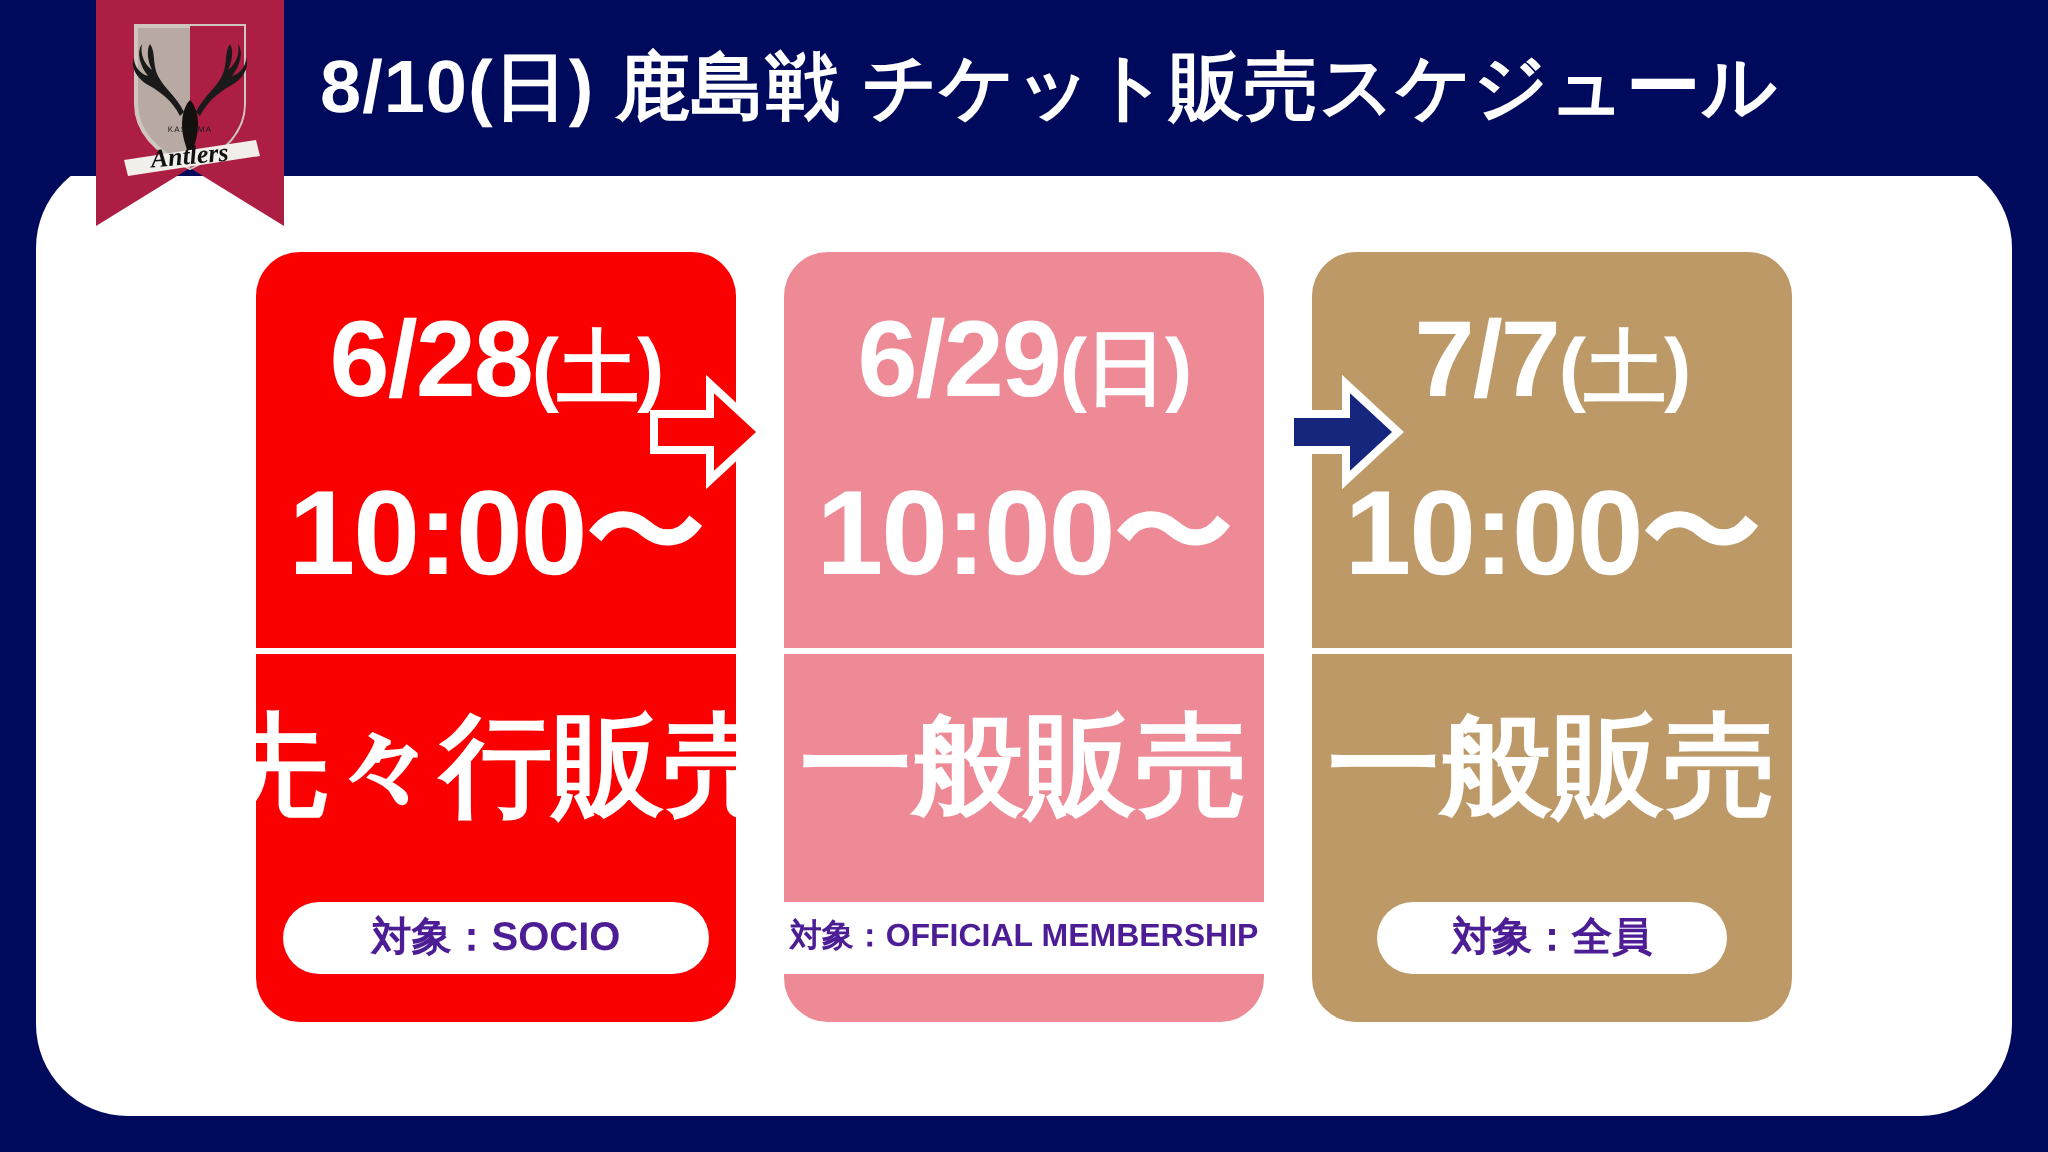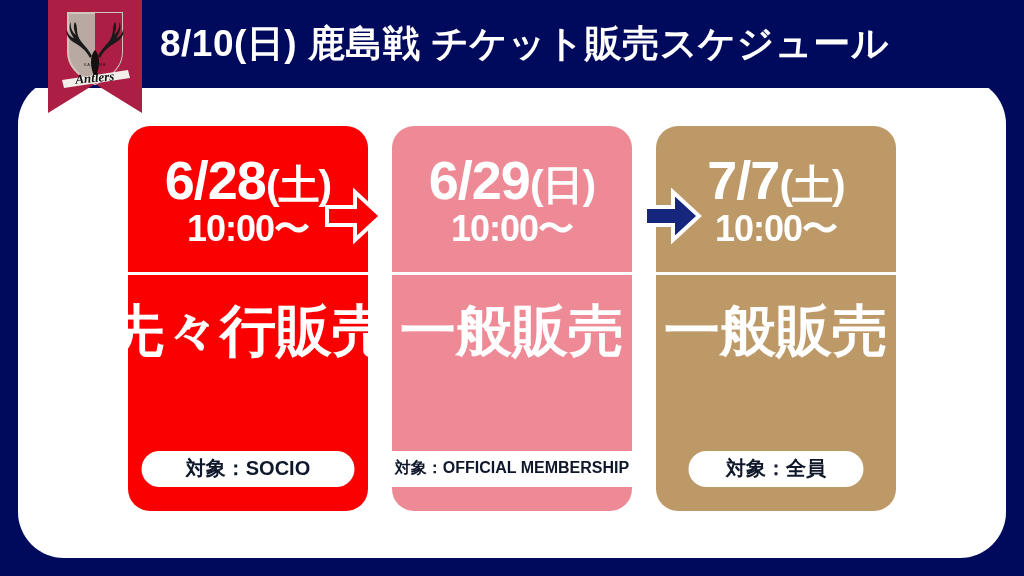--- a/index.html
+++ b/index.html
@@ -62,44 +62,45 @@
     color:#fff;
     font-size:54px;
     font-weight:bold;
     line-height:1.06;
     letter-spacing:-1px;
     white-space:nowrap;
   }
   .card-date .dow { font-size:41px; }
   .card-time {
     color:#fff;
-    font-size:36px;
+    font-size:60px;
     font-weight:bold;
     line-height:1.1;
     letter-spacing:-1px;
     white-space:nowrap;
+    margin-top:25px;
   }
   .card-divider {
     width:252px; height:3px; background:#ffffff;
     margin-top:24px;
   }
   .card-name {
     color:#ffffff;
     font-size:56px;
     font-weight:bold;
     line-height:1;
     margin-top:28px;
     white-space:nowrap;
     letter-spacing:0px;
   }
   .card-badge {
     position:absolute; left:50%; transform:translateX(-50%);
     bottom:24px;
     background:#ffffff;
-    color:#0f172a;
+    color:#4c1d95;
     border-radius:999px;
     font-weight:bold;
     white-space:nowrap;
     display:flex; align-items:center; justify-content:center;
     height:36px;
   }
 
   
   .arrow {
     position:absolute;

